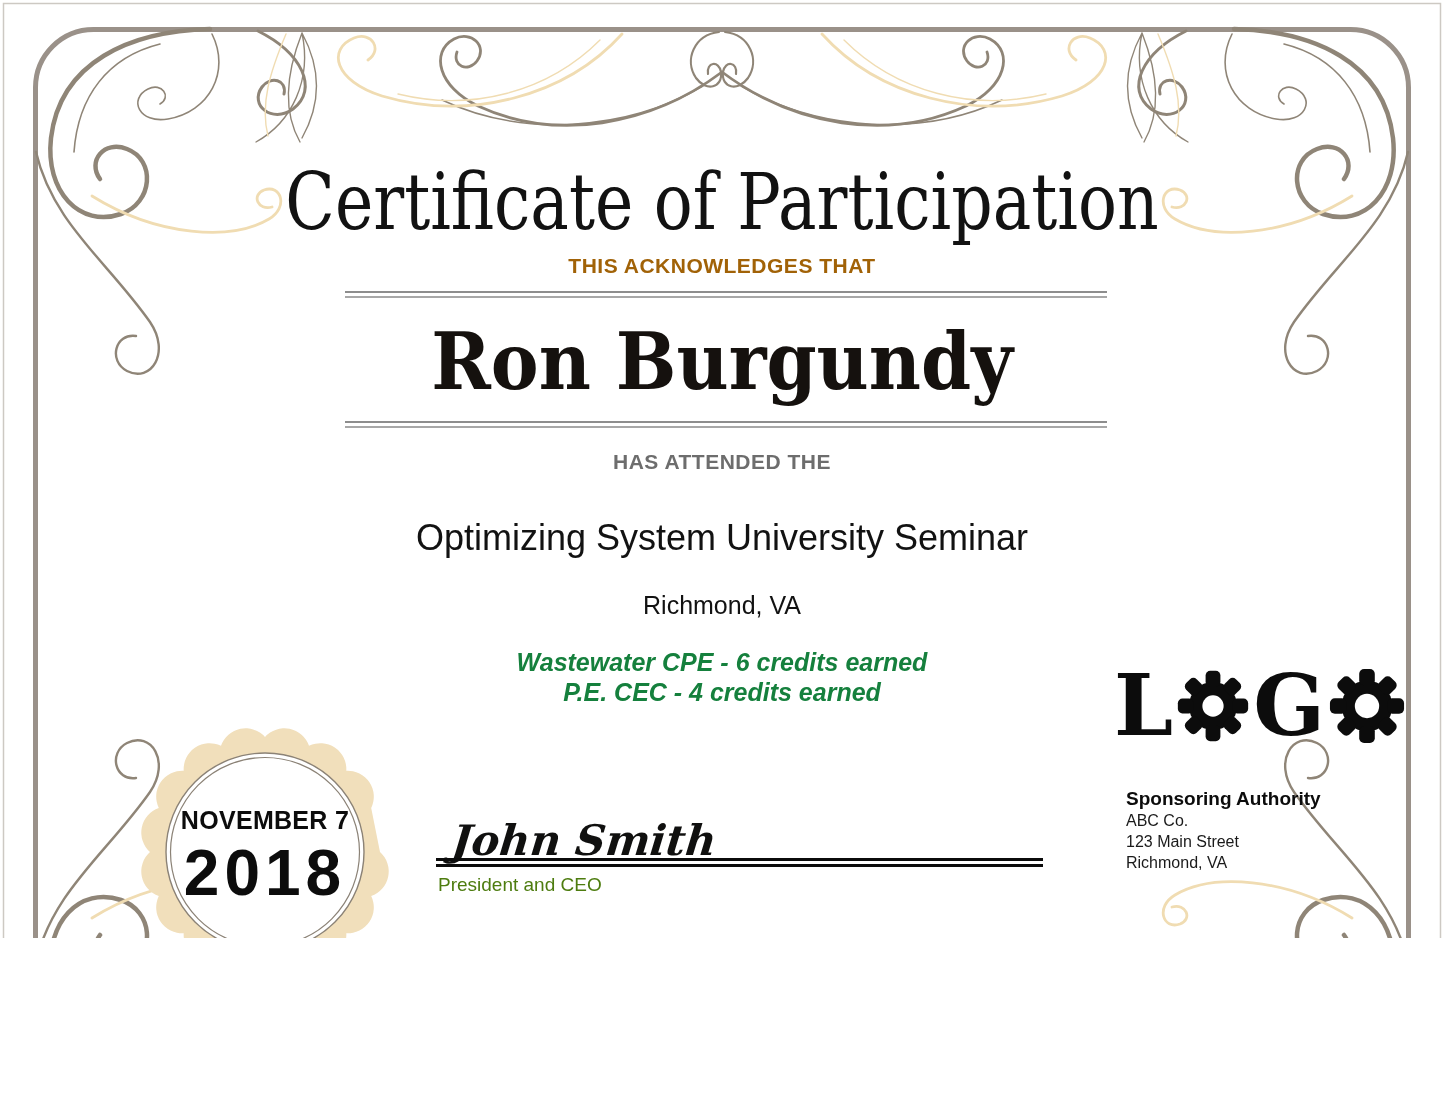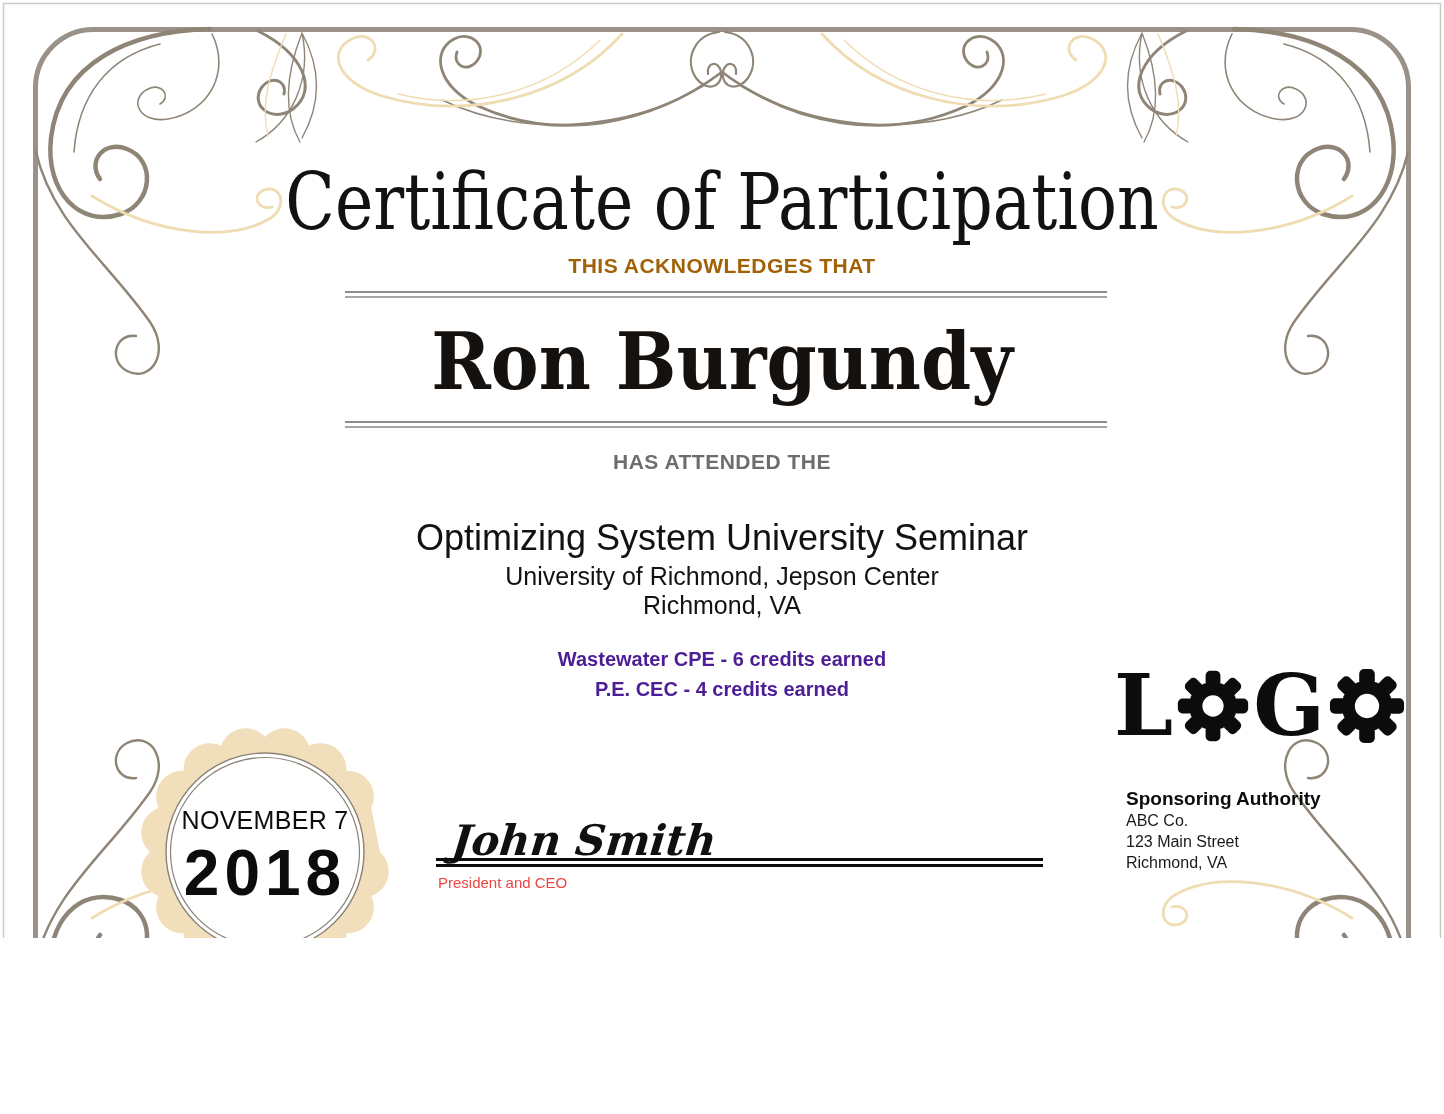--- a/index.html
+++ b/index.html
@@ -39,30 +39,30 @@
     transform:scaleX(.92);
   }
   .attended{
     top:450px;
     font-size:21px;font-weight:700;color:#6d6d6d;
     letter-spacing:.5px;
   }
   .event-name{top:517px;font-size:36px;color:#121212;}
   .event-venue{top:562px;font-size:25px;color:#121212;}
   .event-city{top:591px;font-size:25px;color:#121212;}
-  .credit{font-size:20px;font-weight:700;color:#4c1d95;}
+  .credit{font-size:25px;font-weight:700;color:#15803d;font-style:italic;}
   .credit-1{top:648px;}
   .credit-2{top:678px;}
 
   
   .seal{position:absolute;left:135px;top:722px;width:260px;height:260px;}
   .seal-svg{position:absolute;left:0;top:0;}
   .seal-date{
     position:absolute;left:10px;top:84px;width:240px;text-align:center;
-    font-size:25px;font-weight:400;color:#0c0c0c;letter-spacing:.3px;
+    font-size:25px;font-weight:700;color:#0c0c0c;letter-spacing:.3px;
   }
   .seal-year{
     position:absolute;left:10px;top:114px;width:240px;text-align:center;
     font-size:64px;font-weight:700;color:#0c0c0c;letter-spacing:5px;
   }
 
   
   .logo{
     position:absolute;left:1120px;top:666px;width:280px;height:80px;
     display:flex;align-items:center;justify-content:center;gap:3px;
@@ -82,21 +82,21 @@
   .sig-name{
     position:absolute;left:452px;top:816px;
     font-family:"DejaVu Serif","Liberation Serif",serif;
     font-style:italic;font-weight:700;font-size:42px;color:#10100f;
     transform:skewX(-6deg);
   }
   .sig-line{
     position:absolute;left:436px;top:858px;width:607px;height:3px;
     border-top:3px solid #0b0b0b;border-bottom:3px solid #0b0b0b;
   }
-  .sig-role{position:absolute;left:438px;top:874px;font-size:15px;color:#ef4444;text-align:center;}
+  .sig-role{position:absolute;left:438px;top:874px;font-size:19px;color:#4d7c0f;text-align:center;}
 </style>
 </head>
 <body>
 
 <div class="page">
 
   <svg class="border-svg" viewBox="0 0 1444 1114" xmlns="http://www.w3.org/2000/svg" aria-hidden="true">
     <defs>
       <g id="cornerTL" fill="none" stroke-linecap="round">
         <path stroke="#8f8577" stroke-width="4.5" d="M210,29 C130,31 60,62 51,138 C45,192 80,228 121,214 C153,203 156,160 127,149 C104,140 87,161 100,179"></path>
@@ -134,21 +134,20 @@
   <div class="centered cert-title">Certificate of Participation</div>
   <div class="centered ack">THIS ACKNOWLEDGES THAT</div>
 
   <div class="divider divider-top"></div>
   <div class="centered recipient">Ron Burgundy</div>
   <div class="divider divider-bottom"></div>
 
   <div class="centered attended">HAS ATTENDED THE</div>
 
   <div class="centered event-name">Optimizing System University Seminar</div>
-  <div class="centered event-venue">University of Richmond, Jepson Center</div>
   <div class="centered event-city">Richmond, VA</div>
 
   <div class="centered credit credit-1">Wastewater CPE - 6 credits earned</div>
   <div class="centered credit credit-2">P.E. CEC - 4 credits earned</div>
 
   <div class="seal">
     <svg class="seal-svg" width="260" height="260" viewBox="-130 -130 260 260" xmlns="http://www.w3.org/2000/svg" aria-hidden="true">
       <path fill="#f1dfbb" d="M115,0
         A26,26 0 0 1 106.2,44 A26,26 0 0 1 81.3,81.3 A26,26 0 0 1 44,106.2 A26,26 0 0 1 0,115
         A26,26 0 0 1 -44,106.2 A26,26 0 0 1 -81.3,81.3 A26,26 0 0 1 -106.2,44 A26,26 0 0 1 -115,0

